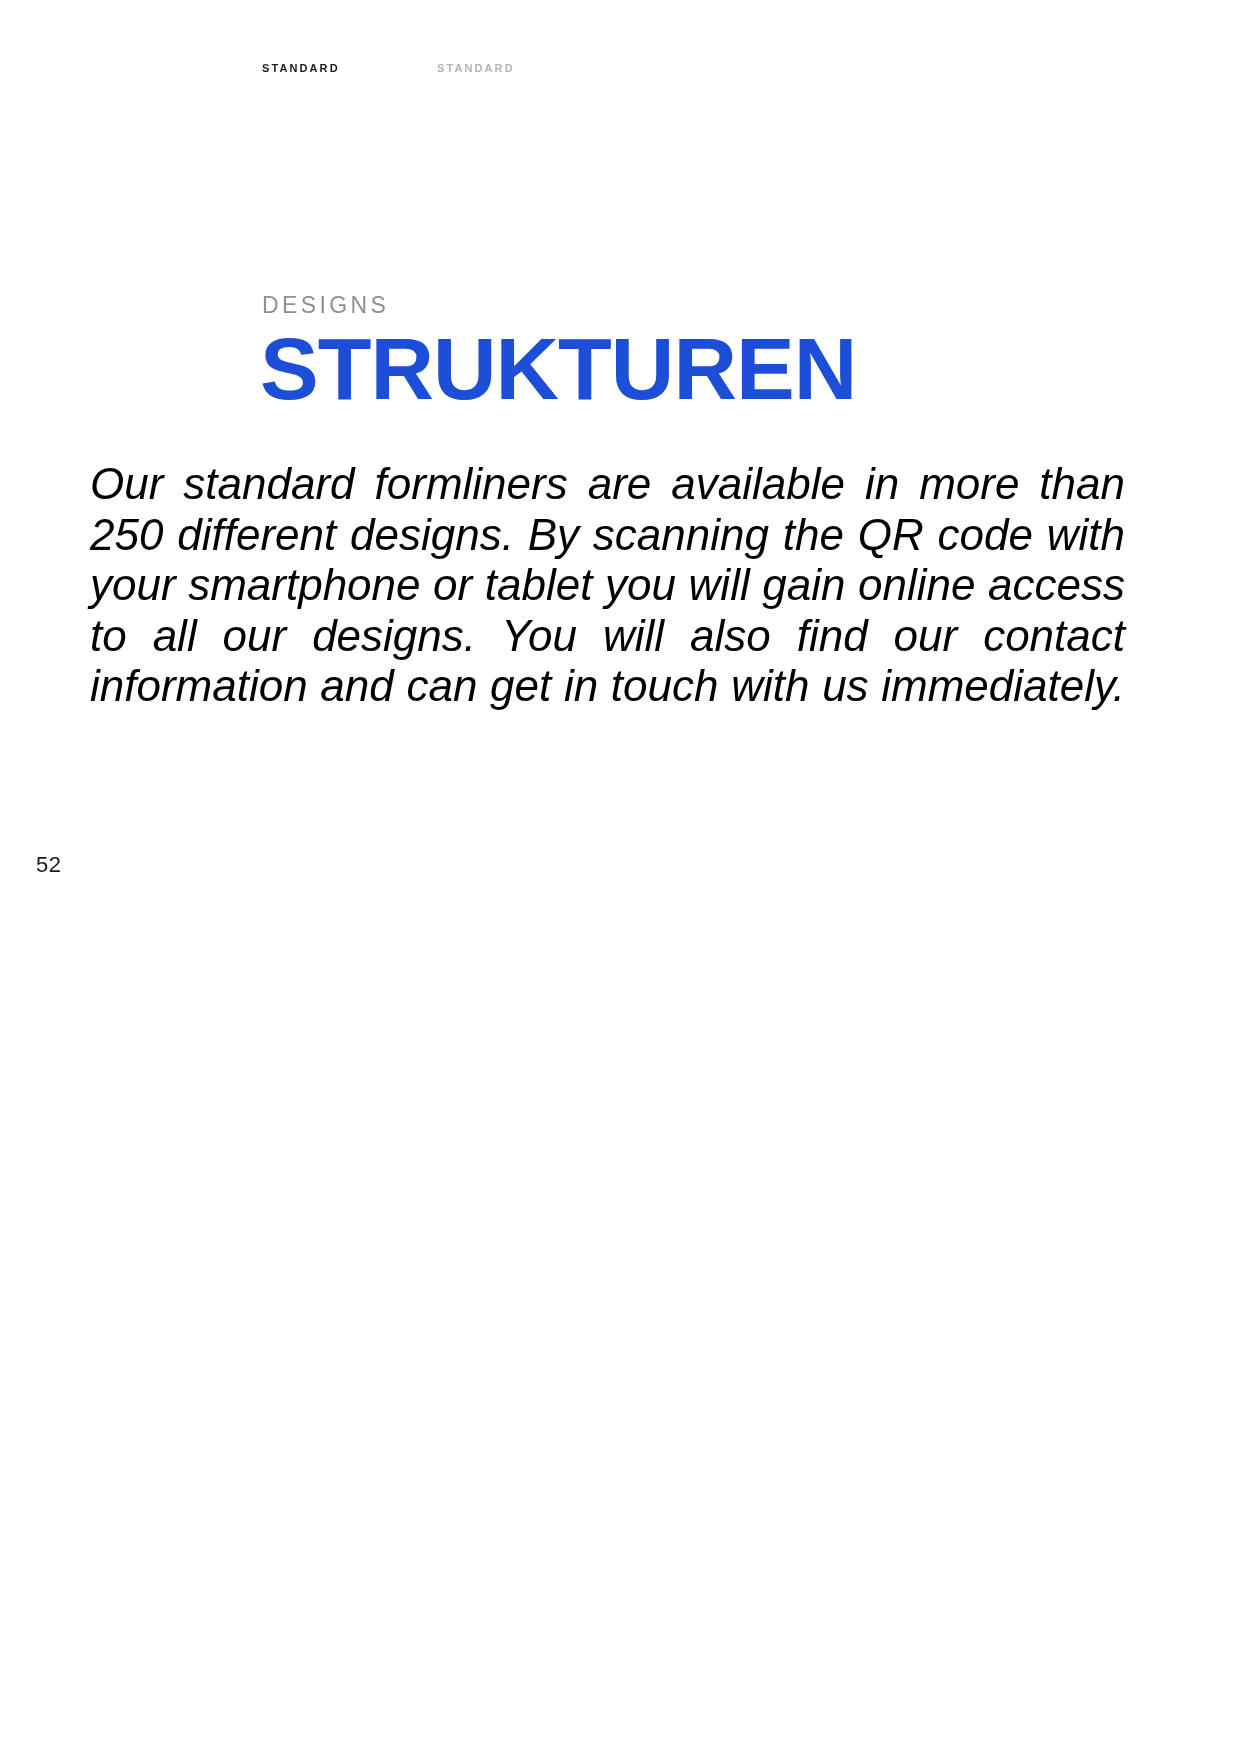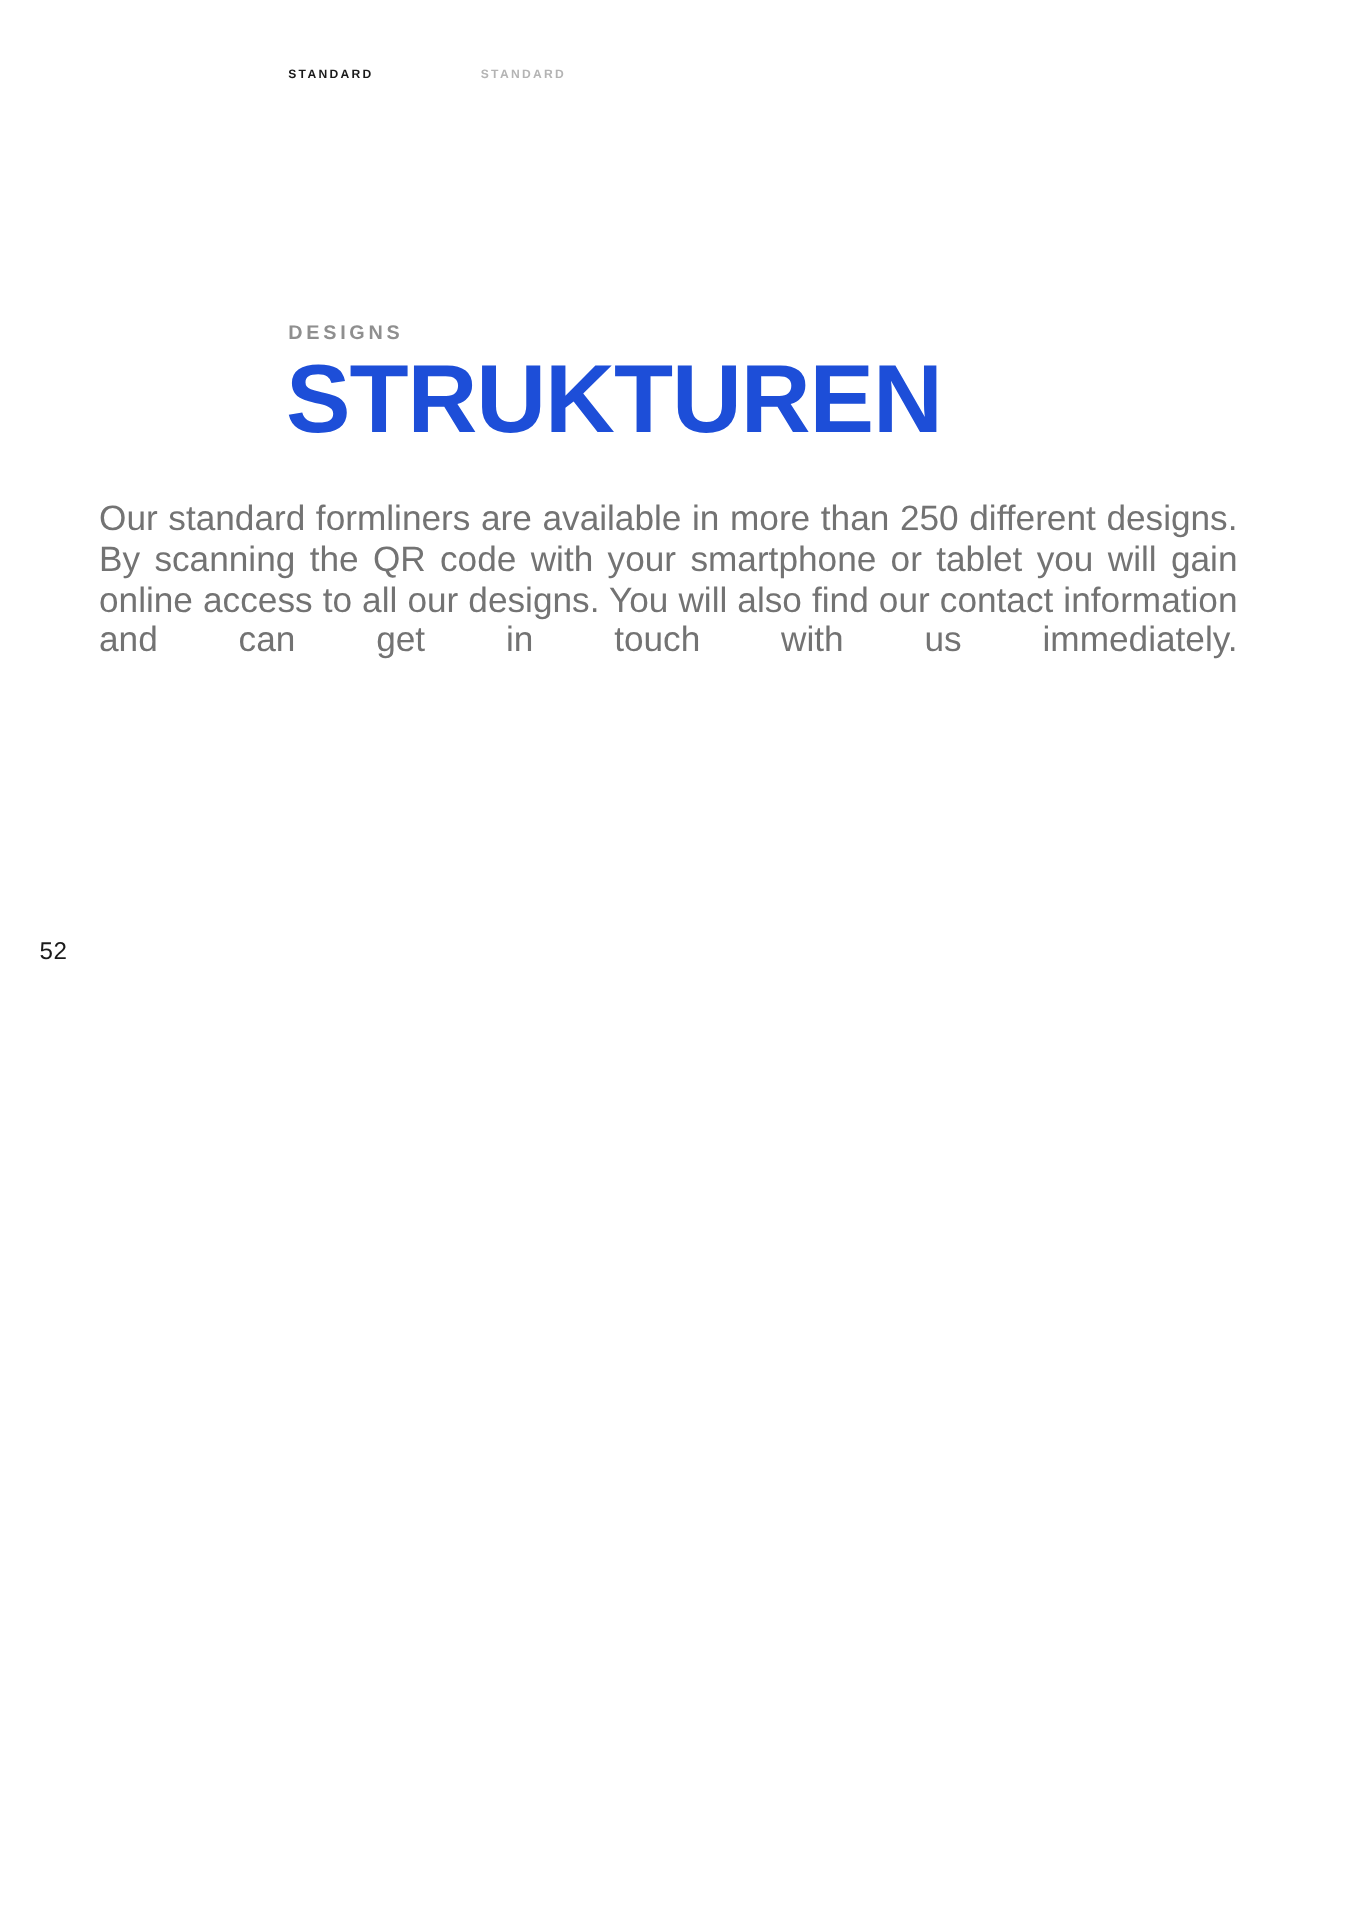--- a/index.html
+++ b/index.html
@@ -58,22 +58,22 @@
 
   
   .content {
     position: absolute;
     left: 90px;
     top: 292px;
     width: 1035px;
   }
 
   .eyebrow {
-    font-size: 18px;
-    font-weight: bold;
+    font-size: 23px;
+    font-weight: normal;
     letter-spacing: 3.4px;
     color: #8f8f8f;
     margin: 0 0 6px 172px;
     text-transform: uppercase;
   }
 
   .headline {
     font-size: 88px;
     font-weight: bold;
     letter-spacing: -1px;
@@ -88,25 +88,26 @@
     font-size: 35px;
     line-height: 1.15;
     color: #121212;
     text-align: justify;
     font-weight: normal;
   }
 
   .para-en {
     margin: 46px 0 0 0;
     width: 1035px;
-    font-size: 32px;
+    font-size: 44px;
     line-height: 1.15;
-    color: #737373;
+    color: #000000;
     text-align: justify;
     font-weight: normal;
+    font-style: italic;
   }
 
   .para-de:after,
   .para-en:after {
     content: "";
     display: inline-block;
     width: 100%;
   }
 </style>
 </head>

